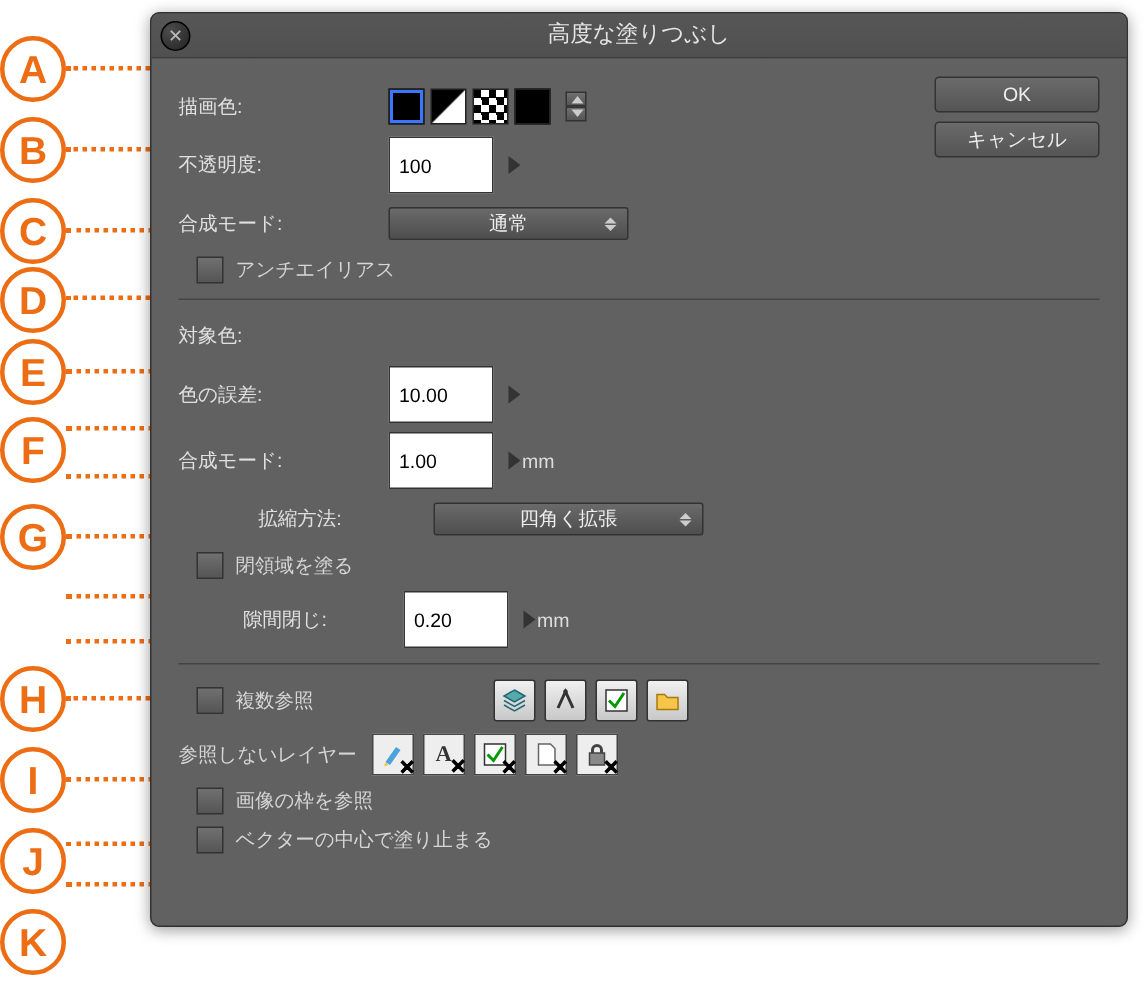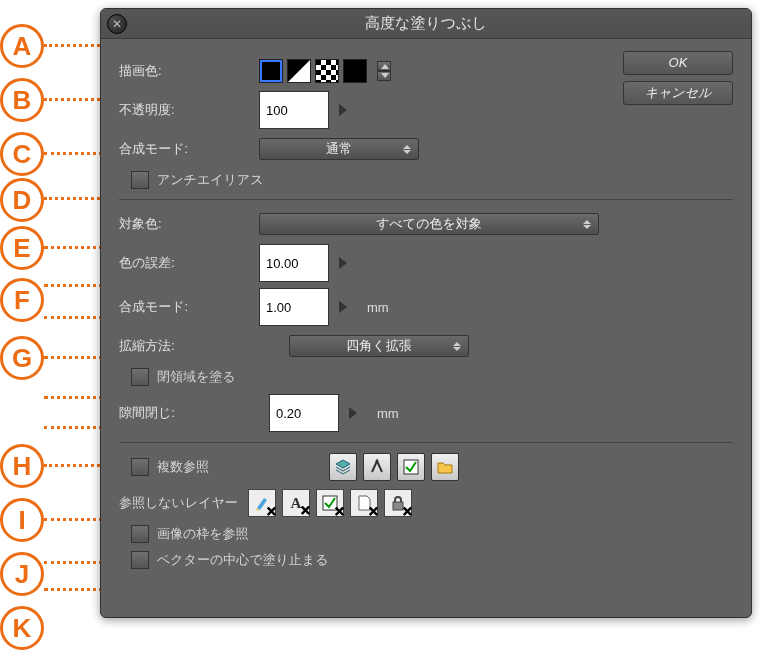--- a/index.html
+++ b/index.html
@@ -85,37 +85,36 @@
   .btn {
     height: 24px;
     background: linear-gradient(#6a6a6a,#555);
     border: 1px solid #333;
     border-radius: 3px;
     color: #eee;
     text-align: center;
     line-height: 22px;
     font-size: 13px;
     cursor: pointer;
-    font-style: italic;
   }
   .row {
     display: flex;
     align-items: center;
     min-height: 28px;
     margin: 6px 0;
   }
   .label-r {
     width: 140px;
     text-align: left;
     padding-right: 8px;
     color: #e0e0e0;
   }
   .label-r2 {
     width: 170px;
-    text-align: left;
+    text-align: center;
     padding-right: 8px;
     color: #e0e0e0;
   }
   .swatch-row { display: flex; align-items: center; gap: 4px; }
   .swatch {
     width: 24px; height: 24px;
     border: 1px solid #222;
     background: #000;
     position: relative;
   }
@@ -177,21 +176,21 @@
     border:none; border-top:1px solid #444; margin:10px 0;
   }
   .checkbox {
     width: 18px; height: 18px;
     background: linear-gradient(#707070,#555);
     border: 1px solid #333;
     margin-right: 8px;
     flex-shrink: 0;
   }
   .check-row { display:flex; align-items:center; margin:8px 0 8px 12px; }
-  .unit { margin-left: 20px; color:#ddd; }
+  .unit { margin-left: 1px; color:#ddd; }
   .icon-toolbar { display:flex; gap:6px; margin-left:40px; }
   .tool-ic {
     width: 28px; height: 28px;
     background: linear-gradient(#f0f0f0,#c8c8c8);
     border:1px solid #333;
     border-radius: 2px;
     display:flex; align-items:center; justify-content:center;
     font-size: 16px;
   }
   .mini-ic {
@@ -279,24 +278,20 @@
 
     <div class="check-row">
       <span class="checkbox"></span>
       <span>アンチエイリアス</span>
     </div>
 
     <hr class="sep">
 
     <div class="row">
       <div class="label-r">対象色:</div>
-      <div class="dropdown" style="width:340px">
-        <span>すべての色を対象</span>
-        <span class="dd-arrow"></span>
-      </div>
     </div>
 
     <div class="row">
       <div class="label-r">色の誤差:</div>
       <input class="num-input" value="10.00" style="">
       <span class="play-tri"></span>
     </div>
 
     <div class="row">
       <div class="label-r">合成モード:</div>

